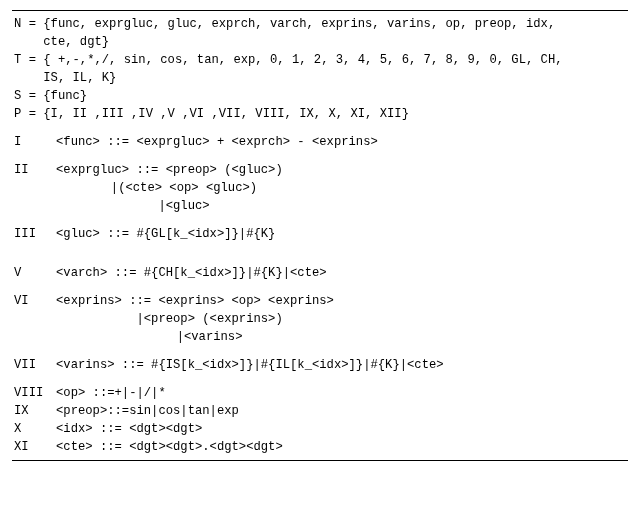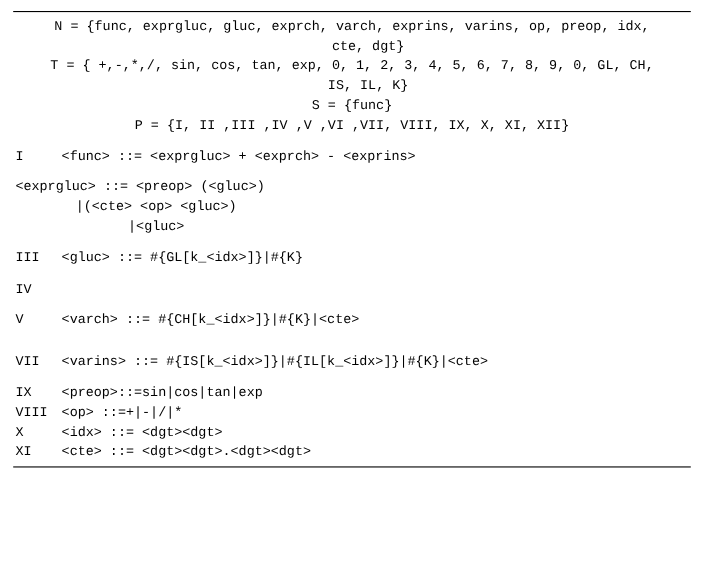--- a/index.html
+++ b/index.html
@@ -11,21 +11,21 @@
     background: #fff;
     color: #000;
     width: 640px;
     box-sizing: border-box;
   }
   .wrap {
     border-top: 1px solid #000;
     border-bottom: 1px solid #000;
     padding: 4px 2px 4px 2px;
   }
-  .line { white-space: pre; text-align: center; }
+  .line { white-space: pre; }
   .row { display: flex; }
   .label { width: 42px; flex: none; white-space: pre; }
   .body { white-space: pre; text-align: center; }
   .spacer { height: 10px; }
 </style>
 </head>
 <body>
 
 <div class="wrap">
 
@@ -38,58 +38,64 @@
 
   <div class="spacer"></div>
 
   <div class="row">
     <div class="label">I</div>
     <div class="body">&lt;func&gt; ::= &lt;exprgluc&gt; + &lt;exprch&gt; - &lt;exprins&gt;</div>
   </div>
   <div class="spacer"></div>
 
   <div class="row">
+    <div class="label">II</div>
     <div class="body">&lt;exprgluc&gt; ::= &lt;preop&gt; (&lt;gluc&gt;)
     |(&lt;cte&gt; &lt;op&gt; &lt;gluc&gt;)
     |&lt;gluc&gt;</div>
   </div>
   <div class="spacer"></div>
 
   <div class="row">
     <div class="label">III</div>
     <div class="body">&lt;gluc&gt; ::= #{GL[k_&lt;idx&gt;]}|#{K}</div>
   </div>
   <div class="spacer"></div>
 
   <div class="row">
-    <div class="label">IV</div>
   </div>
   <div class="spacer"></div>
 
   <div class="row">
     <div class="label">V</div>
     <div class="body">&lt;varch&gt; ::= #{CH[k_&lt;idx&gt;]}|#{K}|&lt;cte&gt;</div>
   </div>
   <div class="spacer"></div>
 
+  <div class="row">
+    <div class="label">VI</div>
+    <div class="body">&lt;exprins&gt; ::= &lt;exprins&gt; &lt;op&gt; &lt;exprins&gt;
+    |&lt;preop&gt; (&lt;exprins&gt;)
+    |&lt;varins&gt;</div>
+  </div>
   <div class="spacer"></div>
 
   <div class="row">
     <div class="label">VII</div>
     <div class="body">&lt;varins&gt; ::= #{IS[k_&lt;idx&gt;]}|#{IL[k_&lt;idx&gt;]}|#{K}|&lt;cte&gt;</div>
   </div>
   <div class="spacer"></div>
 
   <div class="row">
+    <div class="label">VIII</div>
+    <div class="body">&lt;op&gt; ::=+|-|/|*</div>
+  </div>
+  <div class="row">
     <div class="label">IX</div>
     <div class="body">&lt;preop&gt;::=sin|cos|tan|exp</div>
-  </div>
-  <div class="row">
-    <div class="label">VIII</div>
-    <div class="body">&lt;op&gt; ::=+|-|/|*</div>
   </div>
   <div class="row">
     <div class="label">X</div>
     <div class="body">&lt;idx&gt; ::= &lt;dgt&gt;&lt;dgt&gt;</div>
   </div>
   <div class="row">
     <div class="label">XI</div>
     <div class="body">&lt;cte&gt; ::= &lt;dgt&gt;&lt;dgt&gt;.&lt;dgt&gt;&lt;dgt&gt;</div>
   </div>
 

